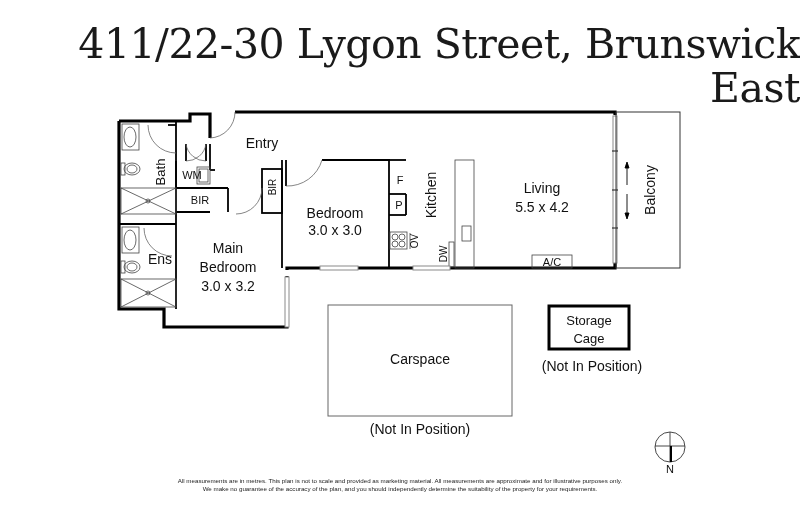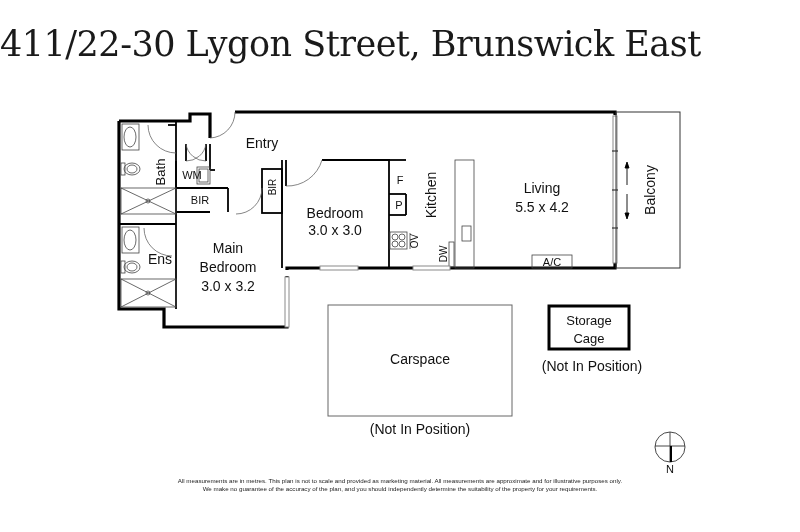--- a/index.html
+++ b/index.html
@@ -1,20 +1,20 @@
 <!DOCTYPE html>
 <html><head>
   <meta charset="utf-8">
   <style>
     html, body { margin: 0; padding: 0; background: #ffffff; }
     body { width: 800px; height: 532px; position: relative; overflow: hidden; }
     .title {
-      position: absolute; left: 0; top: 22px; width: 800px; text-align: left;
+      position: absolute; left: 0; top: 22px; width: 800px; text-align: right;
       font-family: "DejaVu Serif", "Liberation Serif", serif;
-      font-size: 35px; color: #1a1a1a; letter-spacing: -0.5px; line-height: 44px;
+      font-size: 41px; color: #1a1a1a; letter-spacing: -0.5px; line-height: 44px;
     }
     svg.plan { position: absolute; left: 0; top: 0; }
     .lbl { font-family: "Liberation Sans", sans-serif; fill: #111; }
     .disclaimer {
       position: absolute; left: 0; top: 477px; width: 800px; text-align: center;
       font-family: "Liberation Sans", sans-serif; font-size: 6.2px; color: #222; line-height: 8px;
     }
   </style>
 </head>
 <body>

